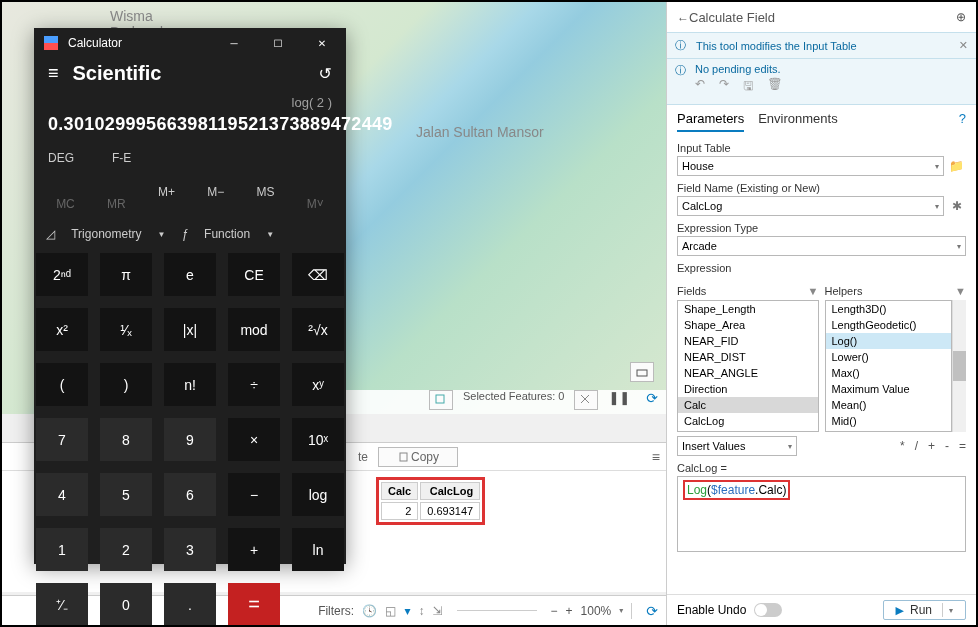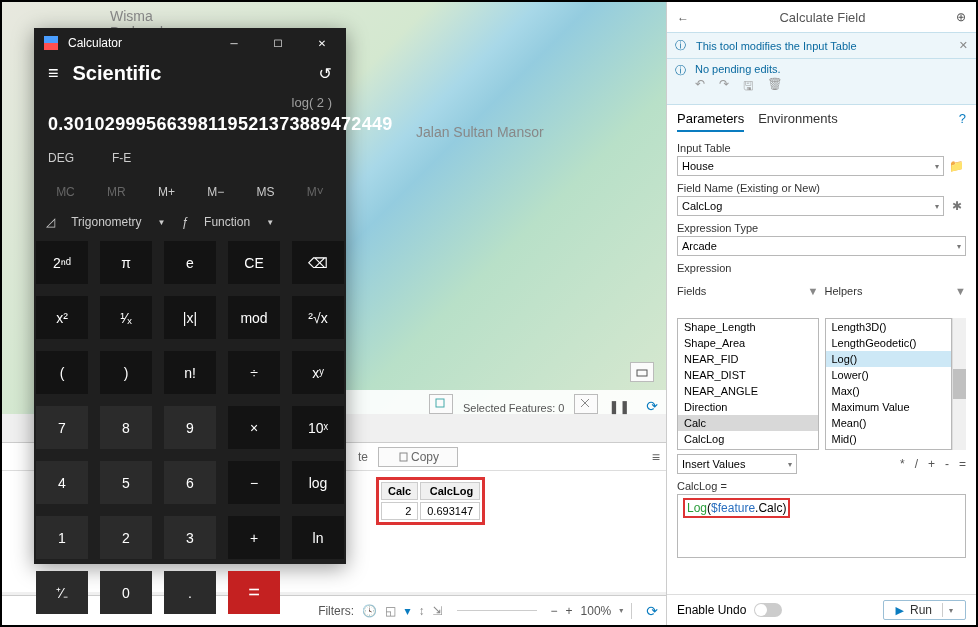--- a/index.html
+++ b/index.html
@@ -19,21 +19,21 @@
 .hamburger { font-size: 18px; margin-right: 14px; }
 .mode-title { font-size: 20px; font-weight: 600; flex: 1; }
 .history-icon { font-size: 16px; }
 .calc-display { text-align: right; padding: 0 14px 6px 14px; }
 .calc-expr { font-size: 13px; color: #a0a0a0; margin-bottom: 4px; }
 .calc-result { font-size: 18px; font-weight: 700; letter-spacing: 0.3px; }
 .calc-row { display: flex; }
 .mode-btns { padding: 10px 14px; gap: 18px; font-size: 12px; color: #ccc; }
 .mode-btns span { margin-right: 20px; }
 .mem-btns { padding: 10px 6px; justify-content: space-around; font-size: 12px; color: #ccc; }
-.mem-btns .dim { color: #666; }
+.mem-btns .dim { color: #666; margin-top: 12px; }
 .adv-row { display: flex; padding: 6px 12px 10px 12px; gap: 16px; font-size: 12px; color: #ccc; align-items: center; }
 .adv-row .chev { font-size: 8px; }
 .key-grid { display: grid; grid-template-columns: repeat(5, 1fr); gap: 12px; padding: 2px; }
 .key { height: 43px; display: flex; align-items: center; justify-content: center; font-size: 14px; background: #131313; color: #fff; }
 .key.light { background: #2b2b2b; }
 .key.eq { background: #c42121; font-size: 20px; }
 
 
 .table-area { position: absolute; left: 0; top: 440px; width: 664px; height: 150px; background: #fff; border-top: 1px solid #ccc; }
 .tbl-toolbar { display: flex; align-items: center; height: 28px; border-bottom: 1px solid #ddd; font-size: 12px; color: #666; padding: 0 6px; }
@@ -41,56 +41,56 @@
 .data-table { position: absolute; left: 374px; top: 34px; border: 3px solid #d33; background: #fff; font-size: 11px; }
 .data-table th, .data-table td { border: 1px solid #ccc; padding: 2px 6px; text-align: right; }
 .data-table th { background: #f0f0f0; font-weight: 600; }
 
 
 .filter-bar { position: absolute; left: 0; bottom: 0; width: 664px; height: 30px; background: #fff; border-top: 1px solid #ccc; display: flex; align-items: center; font-size: 12px; color: #555; padding: 0 8px; gap: 8px; justify-content: flex-end; }
 .filter-bar .flt-icon { color: #888; font-size: 12px; }
 .refresh { color: #0a7cc0; font-size: 14px; margin-left: 6px; }
 
 
-.map-footer { position: absolute; left: 344px; top: 388px; width: 320px; height: 24px; background: rgba(255,255,255,0.9); display: flex; align-items: flex-end; justify-content: flex-end; font-size: 11px; color: #555; padding: 0 8px; gap: 10px; }
+.map-footer { position: absolute; left: 344px; top: 388px; width: 320px; height: 24px; background: rgba(255,255,255,0.9); display: flex; align-items: flex-start; justify-content: flex-end; font-size: 11px; color: #555; padding: 0 8px; gap: 10px; }
 .btn-sm { border: 1px solid #bbb; background: #fbfbfb; height: 20px; padding: 0 4px; display: inline-flex; align-items: center; justify-content: center; }
 
 
 .panel { position: absolute; right: 0; top: 0; width: 310px; height: 623px; background: #fff; border-left: 1px solid #ccc; display: flex; flex-direction: column; font-size: 12px; }
 .panel-titlebar { display: flex; align-items: center; height: 30px; padding: 0 10px; color: #555; }
-.panel-title { flex: 1; text-align: center; font-size: 13px; }
+.panel-title { flex: 1; text-align: left; font-size: 13px; }
 .info-banner { background: #edf6fa; border-top: 1px solid #c5e0ec; border-bottom: 1px solid #c5e0ec; padding: 5px 8px; display: flex; align-items: center; gap: 10px; color: #0a6aa0; font-size: 11px; }
 .info-banner .close-x { margin-left: auto; color: #888; }
 .edit-banner { background: #edf6fa; padding: 4px 8px 6px 28px; color: #0a6aa0; font-size: 11px; position: relative; border-bottom: 1px solid #c5e0ec; }
 .edit-icons { display: flex; gap: 14px; font-size: 12px; color: #999; margin-top: 2px; }
 .info-i { position: absolute; left: 8px; top: 4px; color: #0a6aa0; }
 .tabs { display: flex; gap: 14px; padding: 6px 10px 0 10px; font-size: 13px; }
 .tab { padding-bottom: 4px; color: #333; }
 .tab.active { border-bottom: 2px solid #0a7cc0; color: #000; }
 .tab-help { margin-left: auto; color: #0a7cc0; font-size: 13px; }
 .form { padding: 6px 10px; display: flex; flex-direction: column; gap: 2px; }
 .form-label { color: #333; font-size: 11px; margin-top: 4px; }
 .form-row { display: flex; gap: 4px; align-items: center; }
 .form-select { flex: 1; border: 1px solid #b8b8b8; background: #fff; height: 20px; padding: 0 4px; font-size: 11px; display: flex; align-items: center; justify-content: space-between; }
 .icon-btn { width: 18px; height: 18px; display: inline-flex; align-items: center; justify-content: center; color: #777; }
 .folder-icon { color: #d9a52a; }
 .columns { display: flex; gap: 6px; padding: 2px 10px; }
-.col { flex: 1; display: flex; flex-direction: column; gap: 18px; }
+.col { flex: 1; display: flex; flex-direction: column; }
 .col-title { font-size: 11px; color: #333; display: flex; justify-content: space-between; align-items: center; height: 18px; }
 .col-title .funnel { color: #888; font-size: 11px; }
 .listbox { border: 1px solid #b8b8b8; height: 132px; overflow-y: auto; background: #fff; font-size: 11px; }
 .listbox .li { padding: 2px 6px; }
 .listbox .li.sel { background: #d8d8d8; }
 .listbox .li.selblue { background: #cde8f6; }
 
 .insert-row { display: flex; padding: 2px 10px; gap: 10px; align-items: center; }
 .ops { display: flex; gap: 10px; color: #555; font-size: 12px; margin-left: auto; }
 
 .calclog-eq { padding: 4px 10px 0 10px; font-size: 11px; color: #333; }
-.expr-box { margin: 2px 10px 6px 10px; border: 1px solid #b8b8b8; height: 64px; padding: 3px 5px; font-family: Consolas, monospace; font-size: 12px; background: #fff; }
+.expr-box { margin: 2px 10px 6px 10px; border: 1px solid #b8b8b8; height: 76px; padding: 3px 5px; font-family: Consolas, monospace; font-size: 12px; background: #fff; }
 .expr-outline { border: 2px solid #d33; display: inline-block; padding: 1px 2px; }
 .kw-fn { color: #2a9d3a; }
 .kw-var { color: #2a6fbf; }
 
 .panel-footer { margin-top: auto; border-top: 1px solid #ddd; padding: 5px 10px; display: flex; align-items: center; gap: 8px; }
 .toggle { width: 28px; height: 14px; border-radius: 7px; background: #ccc; position: relative; }
 .toggle::after { content: ""; position: absolute; left: 1px; top: 1px; width: 12px; height: 12px; border-radius: 50%; background: #fff; }
 .run-btn { margin-left: auto; border: 1px solid #9bbfd6; background: #fff; padding: 2px 12px; display: flex; align-items: center; gap: 6px; color: #333; font-size: 12px; border-radius: 2px; }
 .run-play { color: #0a7cc0; font-size: 11px; }
 .chev-sm { font-size: 8px; color: #777; }

